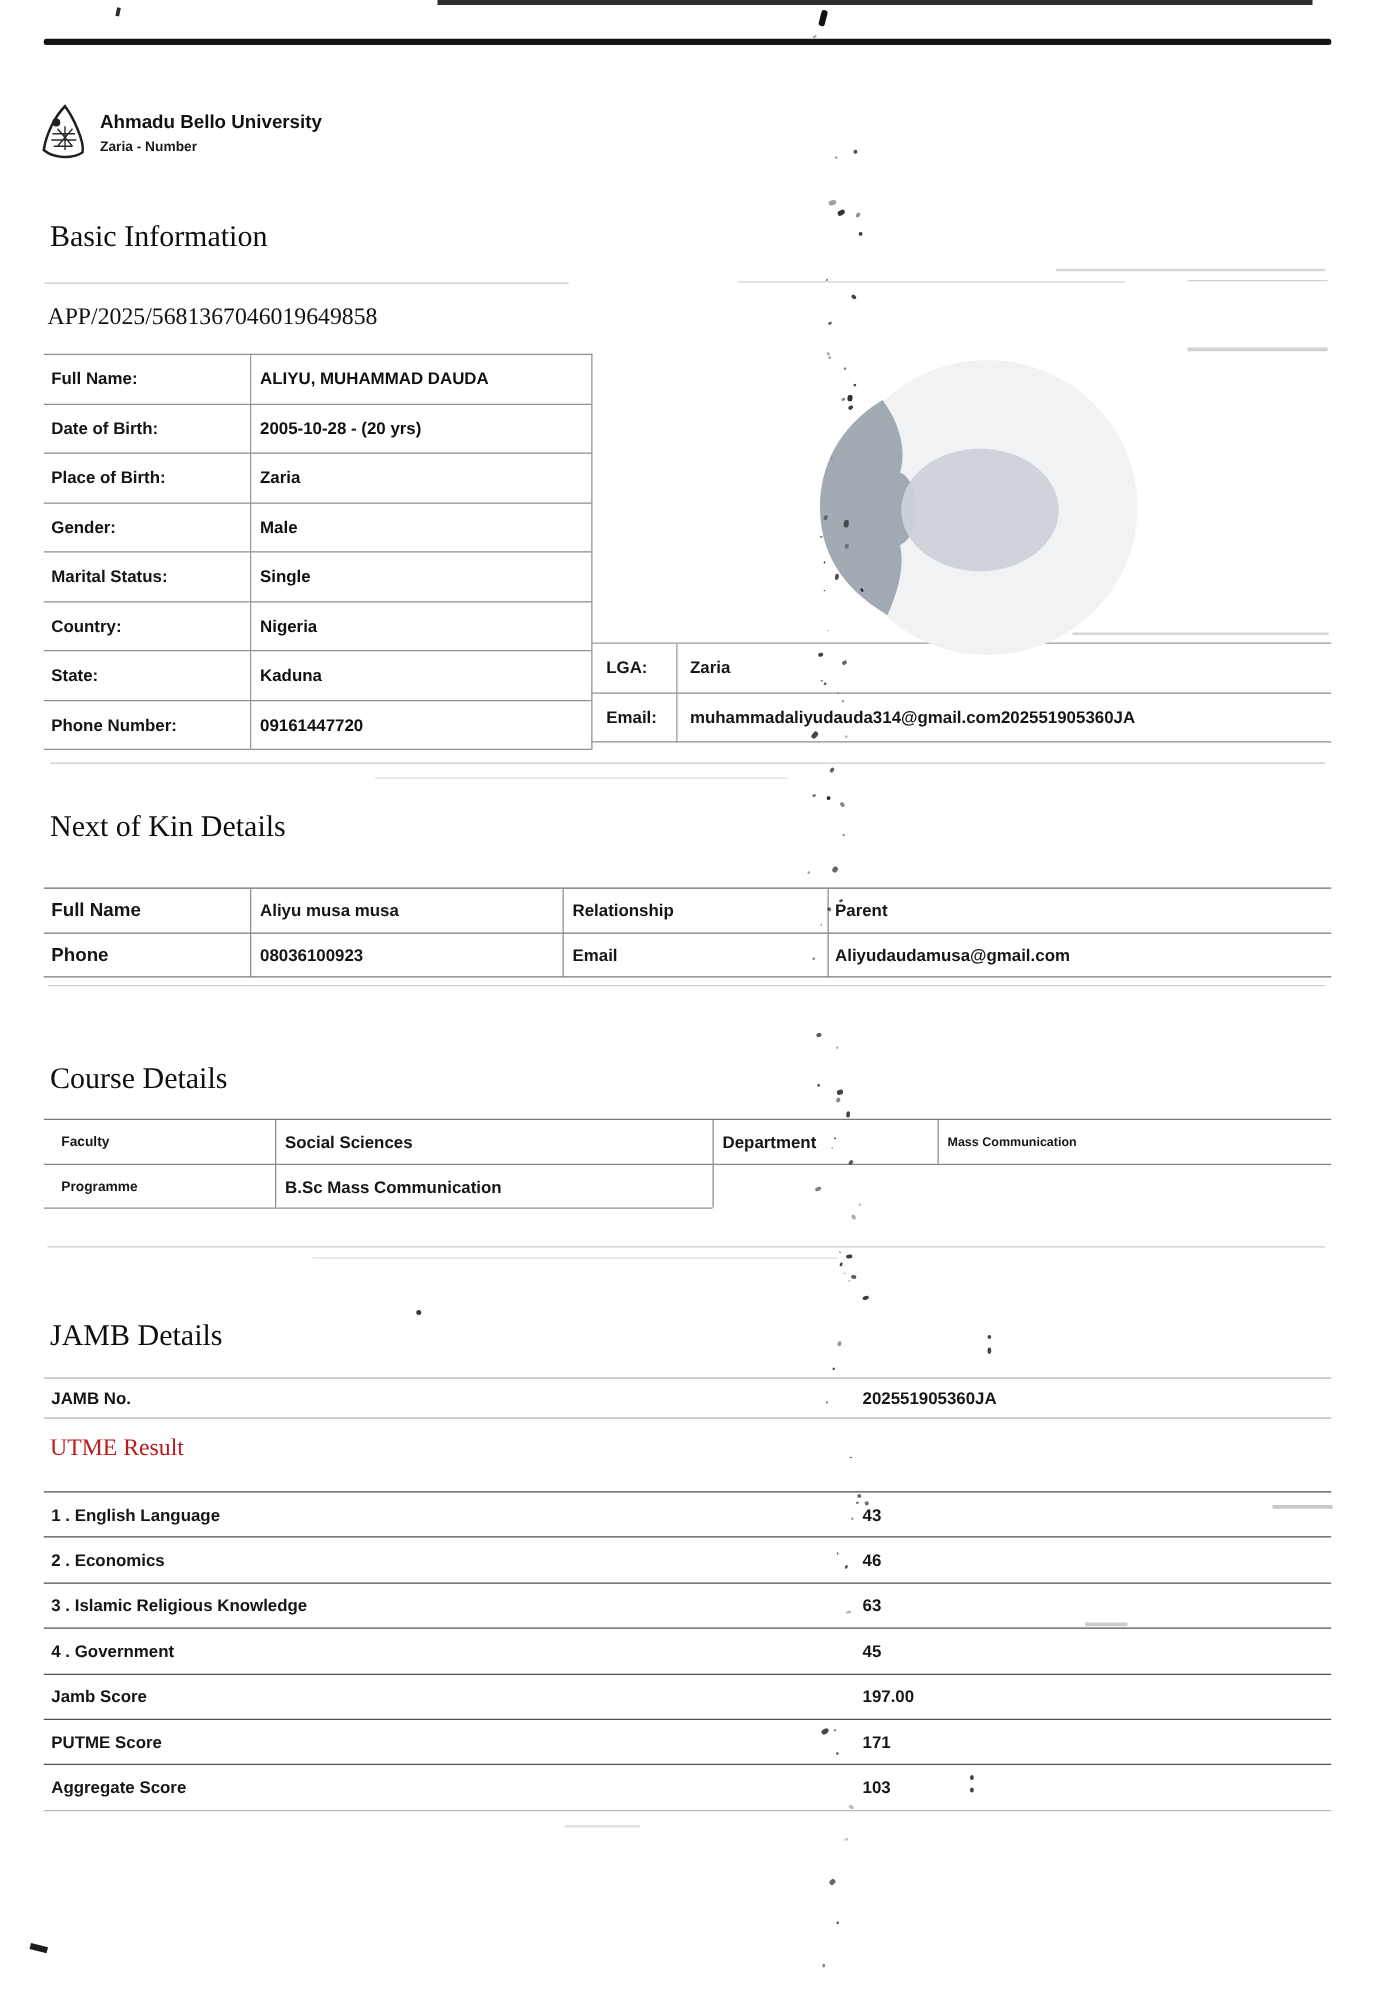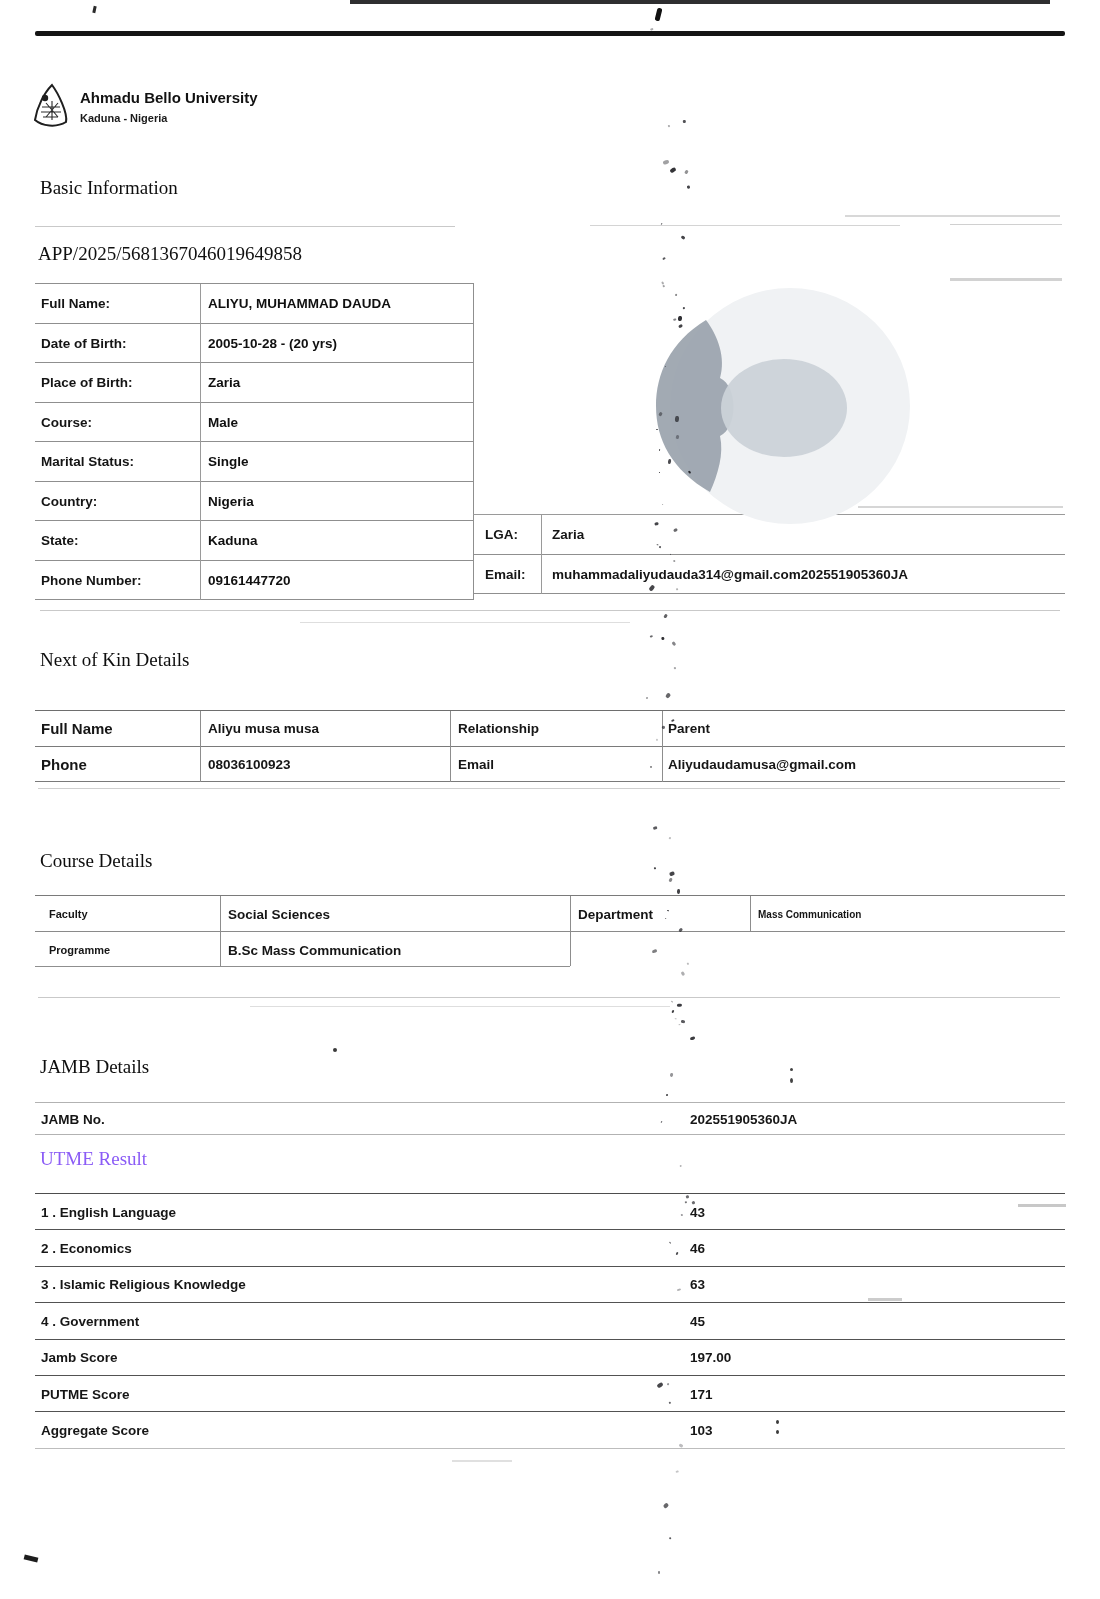--- a/index.html
+++ b/index.html
@@ -8,23 +8,23 @@
   
   .edge-bar{position:absolute;left:350px;top:0;width:700px;height:4px;background:#2e2e30;}
   .top-rule{position:absolute;left:35px;top:31px;width:1030px;height:5px;background:#141414;border-radius:2px;}
   .speck{position:absolute;background:#17171c;border-radius:40%;}
   .smudge{position:absolute;}
   
   .logo{position:absolute;left:31px;top:83px;}
   .uni-name{position:absolute;left:80px;top:89px;font-size:15px;font-weight:bold;color:#121212;}
   .uni-loc{position:absolute;left:80px;top:112px;font-size:11px;font-weight:bold;color:#1a1a1a;}
   
-  .sec-title{position:absolute;left:40px;font-family:"Liberation Serif",serif;font-size:19px;color:#0e0e0e;}
+  .sec-title{position:absolute;left:40px;font-family:"Liberation Serif",serif;font-size:24px;color:#0e0e0e;}
   .app-no{position:absolute;left:38px;top:243px;font-family:"Liberation Serif",serif;font-size:19px;color:#101010;}
-  .utme-title{position:absolute;left:40px;top:1148px;font-family:"Liberation Serif",serif;font-size:19px;color:#8b5cf6;}
+  .utme-title{position:absolute;left:40px;top:1148px;font-family:"Liberation Serif",serif;font-size:19px;color:#b91c1c;}
   
   .frule{position:absolute;height:1px;background:#c9c9c9;}
   
   .bi-table{position:absolute;left:35px;top:283px;width:438px;border-top:1px solid #8f8f8f;border-right:1px solid #8f8f8f;}
   .bi-row{position:relative;height:38.5px;border-bottom:1px solid #8f8f8f;}
   .bi-vdiv{position:absolute;left:165px;top:0;bottom:0;width:0;border-left:1px solid #9a9a9a;}
   .cell-label{position:absolute;left:6px;top:50%;transform:translateY(-50%);font-size:13.5px;font-weight:bold;color:#141414;white-space:nowrap;}
   .cell-value{position:absolute;left:173px;top:50%;transform:translateY(-50%);font-size:13.5px;font-weight:bold;color:#101010;white-space:nowrap;}
   
   .lga-table{position:absolute;left:473px;top:514px;width:592px;border-top:1px solid #9a9a9a;}
@@ -81,21 +81,21 @@
   <div class="smudge" style="left:776px;top:1420px;width:3px;height:4px;background:#3c3c3c;border-radius:50%;"></div>
   <div class="smudge" style="left:776px;top:1430px;width:3px;height:4px;background:#3c3c3c;border-radius:50%;"></div>
   <div></div>
 
   <svg class="logo" width="42" height="46" viewBox="0 0 42 46">
     <path d="M21,2 C27,10 37,30 35,39 C25,45 11,43 4,37 C6,24 13,10 21,2 Z" fill="none" stroke="#1f1f1f" stroke-width="2"></path>
     <circle cx="14" cy="15" r="3.2" fill="#1f1f1f"></circle>
     <path d="M11,24 h18 M10,29 h20 M12,34 h15 M21,18 v19 M15,20 l12,14 M27,20 l-12,14" stroke="#2a2a2a" stroke-width="1.1" fill="none"></path>
   </svg>
   <div class="uni-name">Ahmadu Bello University</div>
-  <div class="uni-loc">Kaduna - Nigeria</div>
+  <div class="uni-loc">Zaria - Number</div>
 
   <div class="frule" style="left:35px;top:226px;width:420px;"></div>
   <div class="frule" style="left:590px;top:225px;width:310px;background:#d4d4d4;"></div>
   <div class="frule" style="left:950px;top:224px;width:112px;background:#d0d0d0;"></div>
   <div class="frule" style="left:40px;top:610px;width:1020px;"></div>
   <div class="frule" style="left:300px;top:622px;width:330px;background:#dedede;"></div>
   <div class="frule" style="left:38px;top:788px;width:1022px;background:#cfcfcf;"></div>
   <div class="frule" style="left:38px;top:997px;width:1022px;"></div>
   <div class="frule" style="left:250px;top:1006px;width:420px;background:#dedede;"></div>
 
@@ -109,21 +109,21 @@
     </div>
     <div class="bi-row">
       <span class="cell-label">Date of Birth:</span>
       <span class="cell-value">2005-10-28 - (20 yrs)</span>
     </div>
     <div class="bi-row">
       <span class="cell-label">Place of Birth:</span>
       <span class="cell-value">Zaria</span>
     </div>
     <div class="bi-row">
-      <span class="cell-label">Course:</span>
+      <span class="cell-label">Gender:</span>
       <span class="cell-value">Male</span>
     </div>
     <div class="bi-row">
       <span class="cell-label">Marital Status:</span>
       <span class="cell-value">Single</span>
     </div>
     <div class="bi-row">
       <span class="cell-label">Country:</span>
       <span class="cell-value">Nigeria</span>
     </div>

